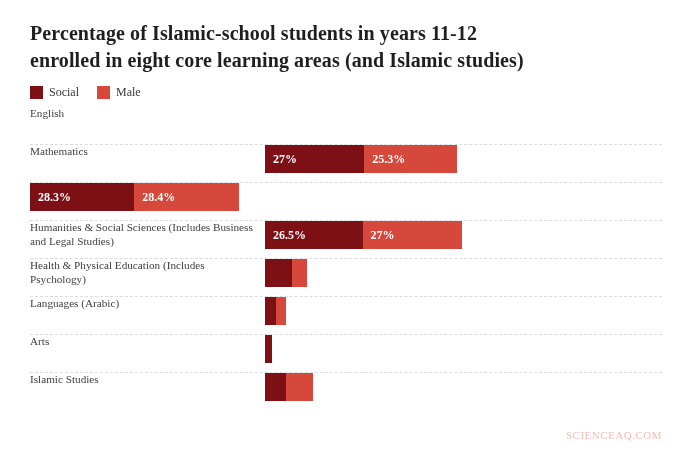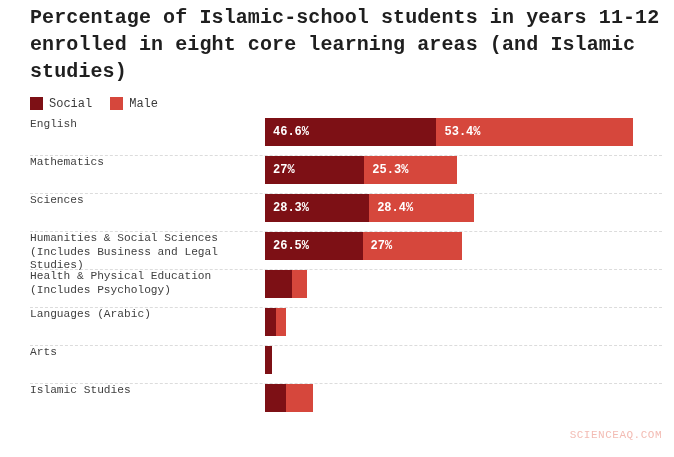--- a/index.html
+++ b/index.html
@@ -2,22 +2,22 @@
 <html style="--female: #7d1015; --male: #d6473c;"><head>
 <meta charset="utf-8">
 <style>
   html, body { margin: 0; padding: 0; background: #ffffff; }
   * { box-sizing: border-box; }
   #page {
     position: relative;
     width: 674px;
     height: 447px;
     background: #ffffff;
-    font-family: Liberation Mono, monospace;
-    padding: 4px 12px 0 30px;
+    font-family: Liberation Serif, serif;
+    padding: 20px 12px 0 30px;
     overflow: hidden;
   }
   .title {
     font-size: 20px;
     font-weight: 700;
     color: #1f1f1f;
     line-height: 27px;
     letter-spacing: 0.1px;
   }
   .legend {
@@ -92,36 +92,31 @@
     <div class="legend-item">
       <span class="swatch male"></span>
       <span class="legend-label">Male</span>
     </div>
   </div>
 
   <div class="chart">
 
     <div class="row">
       <div class="row-label">English</div>
-      <div class="row-bars">
-        <div class="seg female" style="width: 46.6%;"><span class="seg-label">46.6%</span></div>
-        <div class="seg male" style="width: 53.4%;"><span class="seg-label">53.4%</span></div>
-      </div>
     </div>
 
     <div class="row">
       <div class="row-label">Mathematics</div>
       <div class="row-bars">
         <div class="seg female" style="width: 27%;"><span class="seg-label">27%</span></div>
         <div class="seg male" style="width: 25.3%;"><span class="seg-label">25.3%</span></div>
       </div>
     </div>
 
     <div class="row">
-      <div class="row-label">Sciences</div>
       <div class="row-bars">
         <div class="seg female" style="width: 28.3%;"><span class="seg-label">28.3%</span></div>
         <div class="seg male" style="width: 28.4%;"><span class="seg-label">28.4%</span></div>
       </div>
     </div>
 
 
     <div class="row">
       <div class="row-label">Humanities &amp; Social Sciences (Includes Business and Legal Studies)</div>
       <div class="row-bars">

